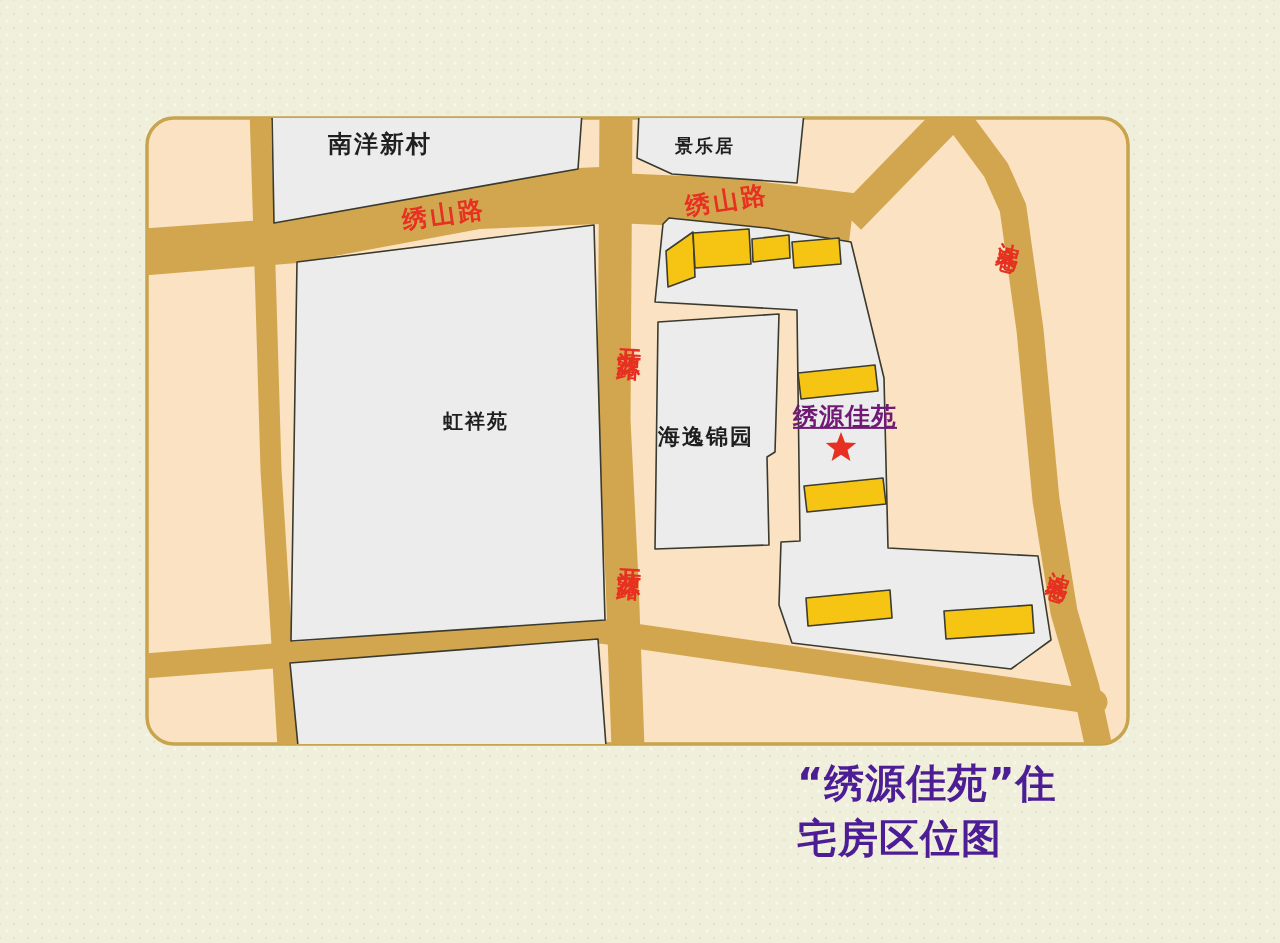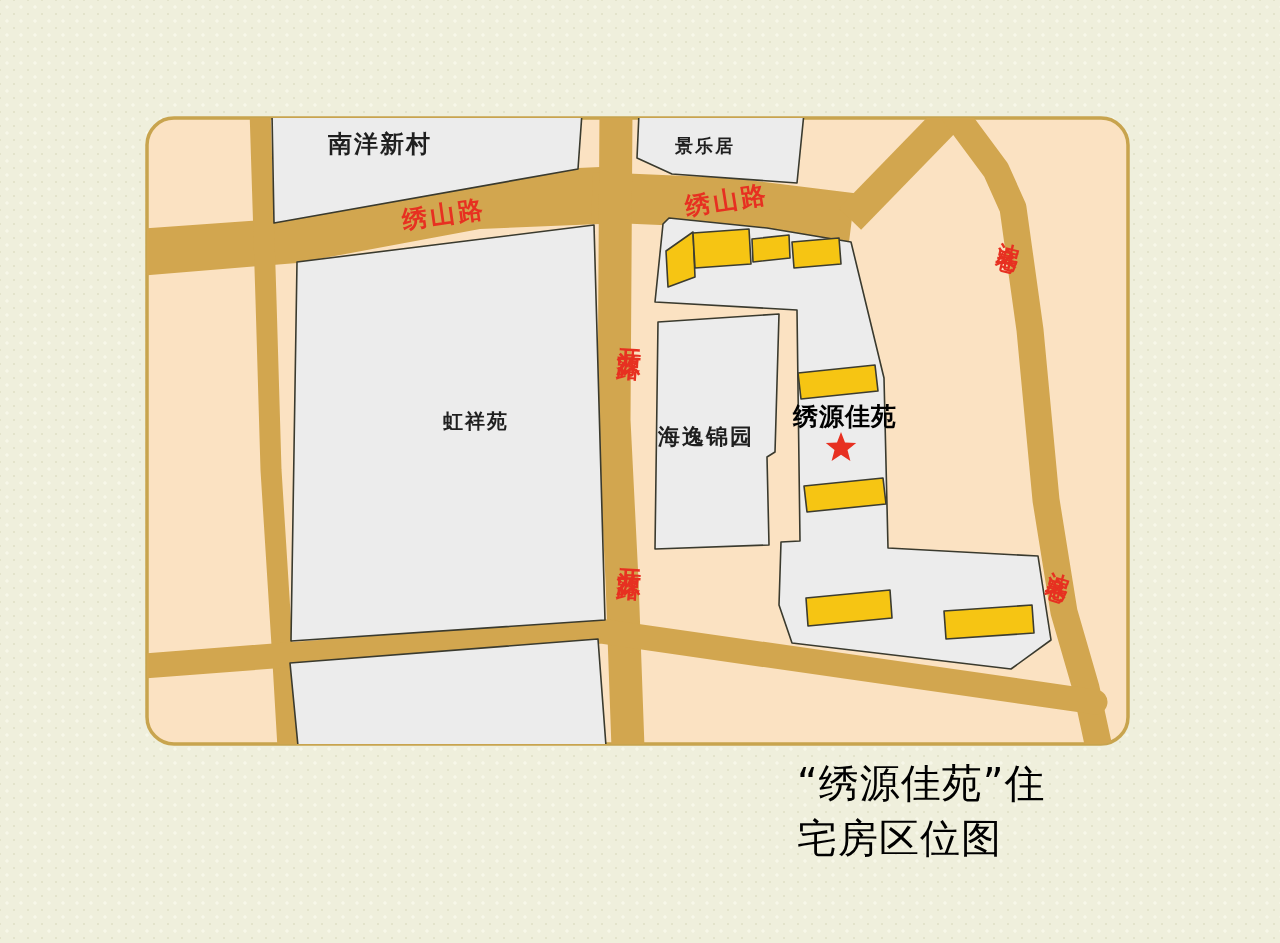--- a/index.html
+++ b/index.html
@@ -17,24 +17,24 @@
   #stage{position:relative;width:1072px;height:943px;}
   #map-svg{position:absolute;left:0;top:0;}
   .lbl{
     position:absolute;transform:translate(-50%,-50%);
     white-space:nowrap;line-height:1.05;user-select:none;
   }
   .area-lbl{color:#1f1f1f;font-weight:600;letter-spacing:2px;}
   .road-lbl{color:#e73021;font-weight:700;letter-spacing:3px;}
   .v{writing-mode:vertical-lr;text-orientation:upright;letter-spacing:0;}
   .v.road-lbl{letter-spacing:4px;}
-  .estate-lbl{color:#000000;font-weight:700;font-size:25px;letter-spacing:1px;}
+  .estate-lbl{color:#701a75;font-weight:700;font-size:25px;letter-spacing:1px;text-decoration:underline;}
   #map-title{
     position:absolute;top:756px;left:797px;
-    font-size:40px;font-weight:400;color:#000000;letter-spacing:1px;
+    font-size:40px;font-weight:700;color:#4c1d95;letter-spacing:1px;
   }
 </style>
 </head>
 <body>
 
 <div id="stage">
 
   <svg id="map-svg" width="1280" height="943" viewBox="0 0 1280 943">
     <defs>
       <clipPath id="mapClip">

